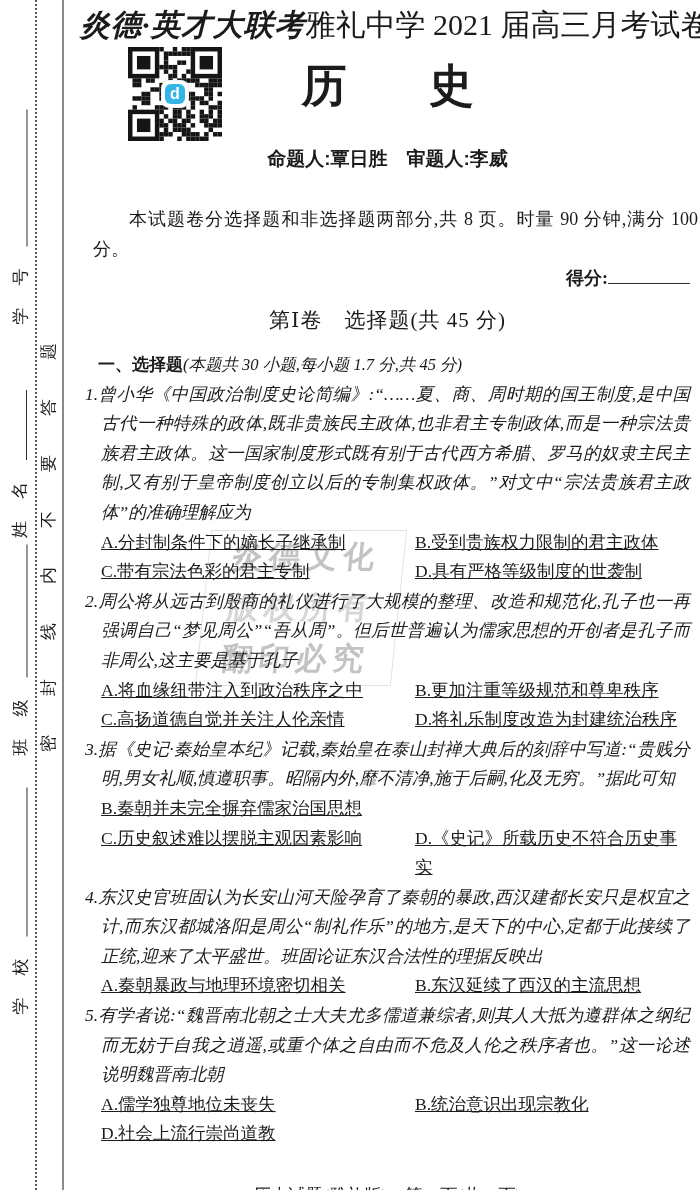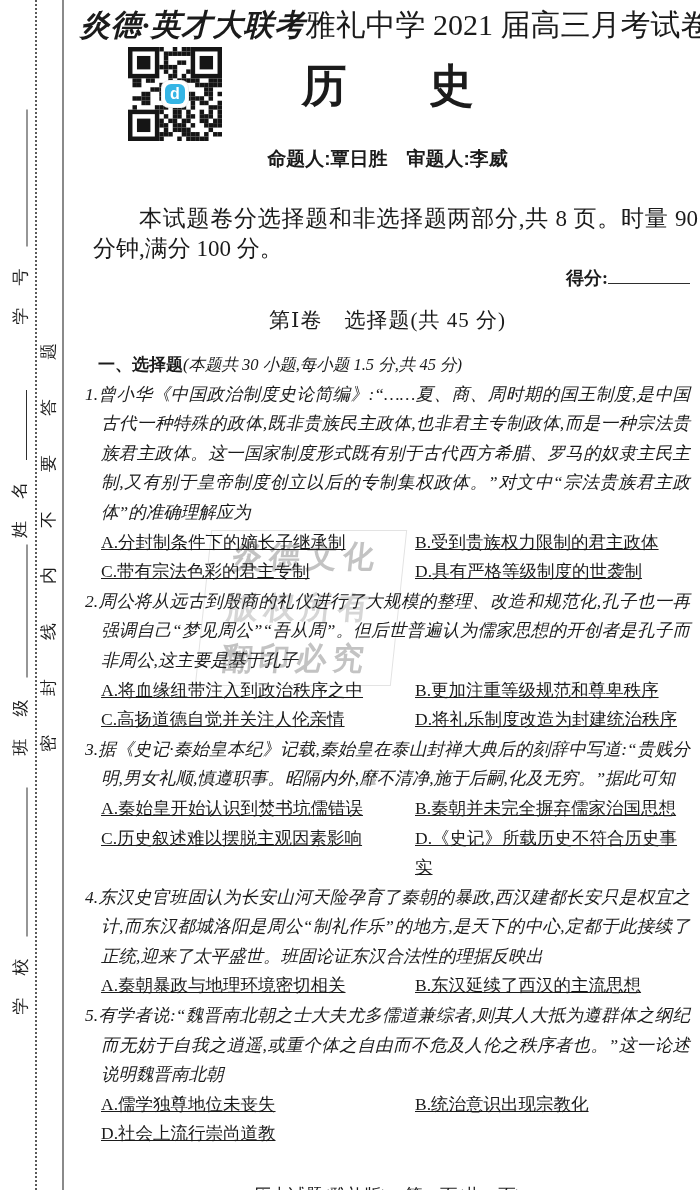--- a/index.html
+++ b/index.html
@@ -26,21 +26,21 @@
            box-shadow:0 0 0 1px #eee;display:flex;align-items:center;justify-content:center;}
   .qr-logo-inner{width:20px;height:20px;border-radius:6px;background:#35b5e5;color:#fff;
                  font-family:"Liberation Sans",sans-serif;font-weight:bold;font-size:16px;
                  display:flex;align-items:center;justify-content:center;}
   .big-title{position:absolute;top:60px;left:85px;width:605px;display:flex;justify-content:center;gap:82px;
              font-size:45px;font-weight:bold;line-height:52px;}
   .authors{position:absolute;top:146px;left:85px;width:605px;text-align:center;
            font-family:"Liberation Sans","DejaVu Sans",sans-serif;font-weight:bold;font-size:19px;}
 
   
-  .intro{position:absolute;top:196px;left:85px;width:605px;font-size:23px;line-height:30px;
+  .intro{position:absolute;top:196px;left:85px;width:605px;font-size:18px;line-height:30px;
          text-indent:2em;text-align:justify;margin:8px;}
   .score{position:absolute;top:266px;right:10px;font-size:18px;font-weight:bold;}
   .score-line{display:inline-block;width:82px;border-bottom:1.5px solid #2e2e2e;height:16px;}
 
   
   .sec1{position:absolute;top:306px;left:85px;width:605px;text-align:center;
         font-size:21px;font-weight:normal;letter-spacing:1px;}
 
   
   .main-flow{position:absolute;top:350px;left:85px;width:605px;font-size:17.5px;line-height:29.6px;z-index:2;}
@@ -293,21 +293,21 @@
 
   <div class="score">
     <span>得分:</span><span class="score-line"></span>
   </div>
 
   <div class="sec1">第Ⅰ卷　选择题(共 45 分)</div>
 
   <div class="main-flow">
 
     <p class="part-head">
-      <span class="ph-bold">一、选择题</span><span class="ph-note">(本题共 30 小题,每小题 1.5 分,共 45 分)</span>
+      <span class="ph-bold">一、选择题</span><span class="ph-note">(本题共 30 小题,每小题 1.7 分,共 45 分)</span>
     </p>
 
     <div class="q">
       <p class="qtext"><span>1.</span><span>曾小华《中国政治制度史论简编》:“……夏、商、周时期的国王制度,是中国古代一种特殊的政体,既非贵族民主政体,也非君主专制政体,而是一种宗法贵族君主政体。这一国家制度形式既有别于古代西方希腊、罗马的奴隶主民主制,又有别于皇帝制度创立以后的专制集权政体。”对文中“宗法贵族君主政体”的准确理解应为</span></p>
       <div class="optrow">
         <span class="opt1">A.分封制条件下的嫡长子继承制</span>
         <span class="opt2">B.受到贵族权力限制的君主政体</span>
       </div>
       <div class="optrow">
         <span class="opt1">C.带有宗法色彩的君主专制</span>
@@ -323,21 +323,20 @@
       </div>
       <div class="optrow">
         <span class="opt1">C.高扬道德自觉并关注人伦亲情</span>
         <span class="opt2">D.将礼乐制度改造为封建统治秩序</span>
       </div>
     </div>
 
     <div class="q">
       <p class="qtext"><span>3.</span><span>据《史记·秦始皇本纪》记载,秦始皇在泰山封禅大典后的刻辞中写道:“贵贱分明,男女礼顺,慎遵职事。昭隔内外,靡不清净,施于后嗣,化及无穷。”据此可知</span></p>
       <div class="optrow">
-        <span class="opt1">A.秦始皇开始认识到焚书坑儒错误</span>
         <span class="opt2">B.秦朝并未完全摒弃儒家治国思想</span>
       </div>
       <div class="optrow">
         <span class="opt1">C.历史叙述难以摆脱主观因素影响</span>
         <span class="opt2">D.《史记》所载历史不符合历史事实</span>
       </div>
     </div>
 
     <div class="q">
       <p class="qtext"><span>4.</span><span>东汉史官班固认为长安山河天险孕育了秦朝的暴政,西汉建都长安只是权宜之计,而东汉都城洛阳是周公“制礼作乐”的地方,是天下的中心,定都于此接续了正统,迎来了太平盛世。班固论证东汉合法性的理据反映出</span></p>

